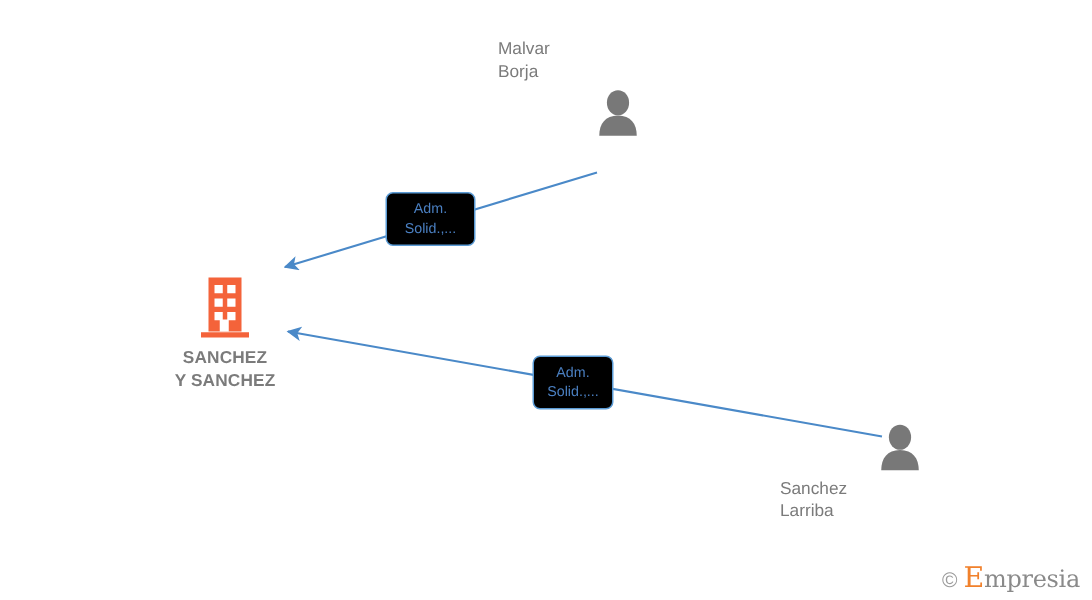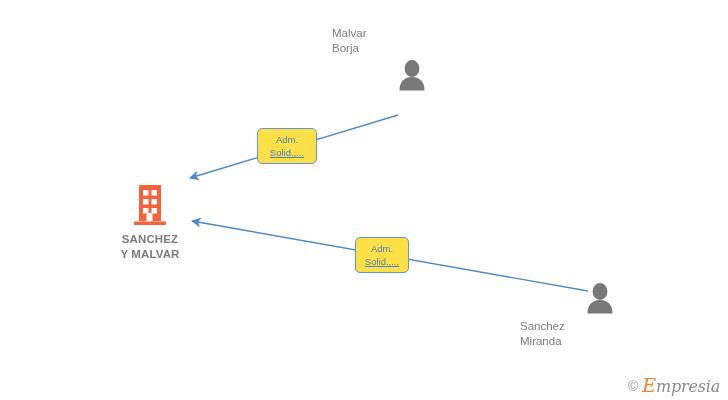--- a/index.html
+++ b/index.html
@@ -71,58 +71,57 @@
     display: block;
     margin: 0 auto;
   }
 
   
   .edge-label {
     position: absolute;
     box-sizing: border-box;
     border: 1px solid #5b9bd5;
     border-radius: 5px;
-    background: #fde047;
+    background: #000000;
     color: #4a7fc1;
     font-size: 9.5px;
     line-height: 13px;
     text-align: center;
     padding: 4px 6px 4px 6px;
     white-space: nowrap;
   }
   .edge-label.one {
     left: 257px;
     top: 128px;
     width: 60px;
   }
   .edge-label.two {
     left: 355px;
     top: 237px;
     width: 54px;
   }
   .edge-label .l1 { display: block; }
-  .edge-label .l2 { display: block; text-decoration: underline; }
+  .edge-label .l2 { display: block; }
 
   
   .watermark {
     position: absolute;
     right: 8px;
     bottom: 5px;
     display: flex;
     align-items: center;
     gap: 4px;
   }
   .wm-c {
     font-size: 14px;
     color: #9b9b9b;
     line-height: 1;
   }
   .wm-text {
     font-family: "DejaVu Serif", serif;
-    font-style: italic;
     font-size: 16px;
     color: #8a8a8a;
     line-height: 1;
     letter-spacing: -0.2px;
   }
   .wm-text .cap {
     color: #f1812c;
     font-size: 19px;
   }
 </style>
@@ -154,21 +153,21 @@
       <rect x="21.5" y="16" width="5.5" height="5.5" fill="#ffffff"></rect>
       <rect x="13" y="25" width="5.5" height="5.5" fill="#ffffff"></rect>
       <rect x="21.5" y="25" width="5.5" height="5.5" fill="#ffffff"></rect>
 
       <rect x="16.5" y="30" width="6" height="8" fill="#ffffff"></rect>
 
       <rect x="4" y="38.5" width="32" height="3.5" fill="#f4633a"></rect>
     </svg>
     <div class="company-label">
       <div>SANCHEZ</div>
-      <div>Y MALVAR</div>
+      <div>Y SANCHEZ</div>
     </div>
   </div>
 
   <div class="person-node top">
     <div class="person-label">
       <div>Malvar</div>
       <div>Borja</div>
     </div>
     <svg class="person-icon" width="34" height="32" viewBox="0 0 34 32" xmlns="http://www.w3.org/2000/svg">
       <ellipse cx="17" cy="9.5" rx="7.4" ry="8.4" fill="#787878"></ellipse>
@@ -176,21 +175,21 @@
     </svg>
   </div>
 
   <div class="person-node bottom">
     <svg class="person-icon" width="34" height="32" viewBox="0 0 34 32" xmlns="http://www.w3.org/2000/svg">
       <ellipse cx="17" cy="9.5" rx="7.4" ry="8.4" fill="#787878"></ellipse>
       <path d="M 17 18 C 8.5 18 4.5 23.5 4.5 31.5 L 29.5 31.5 C 29.5 23.5 25.5 18 17 18 Z" fill="#787878"></path>
     </svg>
     <div class="person-label">
       <div>Sanchez</div>
-      <div>Miranda</div>
+      <div>Larriba</div>
     </div>
   </div>
 
   <div class="edge-label one">
     <span class="l1">Adm.</span>
     <span class="l2">Solid.,...</span>
   </div>
 
   <div class="edge-label two">
     <span class="l1">Adm.</span>

